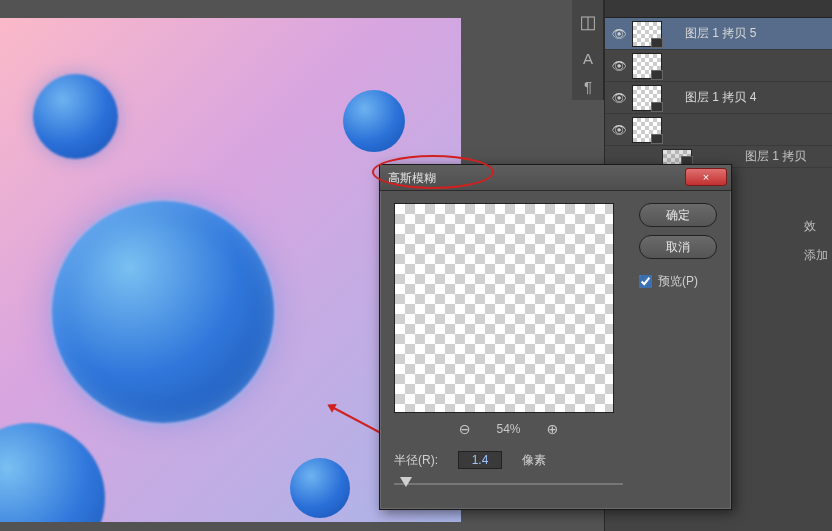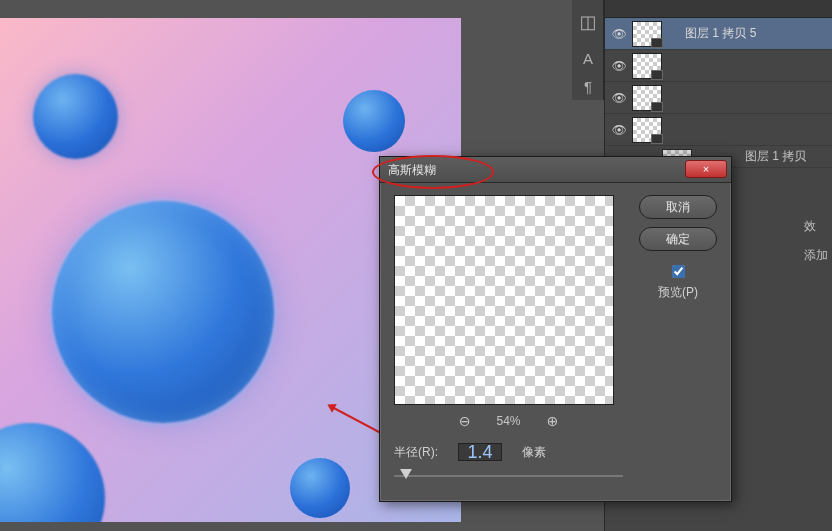--- a/index.html
+++ b/index.html
@@ -24,37 +24,37 @@
 .panel-top { height: 18px; background: #383838; border-bottom: 1px solid #222; }
 .layer-row { display: flex; align-items: center; height: 32px; padding: 0 4px; border-bottom: 1px solid #3a3a3a; cursor: pointer; }
 .layer-row.selected { background: #576b8a; }
 .vis-col { width: 20px; text-align: center; color: #d0d0d0; }
 .thumb { width: 30px; height: 26px; background: repeating-conic-gradient(#ccc 0 25%, #fff 0 50%) 0 0/8px 8px; margin: 0 3px; border: 1px solid #222; position: relative; }
 .thumb::after { content: ''; position: absolute; right: -2px; bottom: -2px; width: 10px; height: 8px; background: #333; border: 1px solid #666; }
 .layer-name { margin-left: 20px; color: #d8d8d8; flex: 1; white-space: nowrap; overflow: hidden; }
 
 .partial-row { opacity: 0.85; gap: 30px; }
 
-.dialog { position: absolute; left: 379px; top: 156px; width: 353px; background: #535353; border: 1px solid #1a1a1a; box-shadow: 3px 3px 12px rgba(0,0,0,0.5), inset 0 0 0 1px #6a6a6a; }
+.dialog { position: absolute; left: 379px; top: 164px; width: 353px; background: #535353; border: 1px solid #1a1a1a; box-shadow: 3px 3px 12px rgba(0,0,0,0.5), inset 0 0 0 1px #6a6a6a; }
 .dlg-title { height: 26px; line-height: 26px; padding: 0 8px; background: linear-gradient(#5e5e5e,#4e4e4e); color: #e0e0e0; border-bottom: 1px solid #2a2a2a; position: relative; }
 .dlg-close { position: absolute; right: 4px; top: 3px; width: 42px; height: 18px; background: linear-gradient(#e07070,#c23030); border: 1px solid #7a1a1a; border-radius: 3px; color: #fff; display: flex; align-items: center; justify-content: center; font-size: 11px; cursor: pointer; }
 .dlg-body { padding: 12px 14px 16px 14px; display: flex; gap: 16px; }
 .preview-col { flex: 1; }
 .preview-box { width: 220px; height: 210px; border: 1px solid #222; background: repeating-conic-gradient(#d0d0d0 0 25%, #fff 0 50%) 0 0/20px 20px; margin-bottom: 8px; }
 .zoom-row { display: flex; justify-content: center; align-items: center; gap: 26px; color: #c8c8c8; margin-bottom: 14px; }
 .zoom-btn { cursor: pointer; font-size: 14px; }
 .radius-row { display: flex; align-items: center; gap: 20px; margin-bottom: 6px; }
-.radius-input { width: 44px; height: 18px; background: #3a3a3a; border: 1px solid #222; color: #9ec5ff; text-align: center; font-size: 18px; }
+.radius-input { width: 44px; height: 18px; background: #3a3a3a; border: 1px solid #222; color: #9ec5ff; text-align: center; font-size: 12px; }
 .slider-wrap { position: relative; height: 18px; }
 .slider-track { position: absolute; left: 0; right: 0; top: 8px; height: 2px; background: #777; }
 .slider-thumb { position: absolute; left: 6px; top: 2px; width: 0; height: 0; border-left: 6px solid transparent; border-right: 6px solid transparent; border-top: 10px solid #d0d0d0; cursor: pointer; }
 
 .btn-col { width: 78px; display: flex; flex-direction: column; gap: 8px; }
 .dlg-btn { height: 24px; border: 1px solid #222; border-radius: 12px; background: linear-gradient(#6a6a6a,#555); color: #e8e8e8; display: flex; align-items: center; justify-content: center; cursor: pointer; }
-.preview-check { display: flex; align-items: center; gap: 6px; margin-top: 6px; flex-direction: column; }
+.preview-check { display: flex; align-items: center; gap: 6px; margin-top: 6px; }
 .preview-check input { accent-color: #3a6fb0; }
 
 .title-ellipse { position: absolute; left: 372px; top: 155px; width: 122px; height: 34px; border: 2px solid #d02020; border-radius: 50%; pointer-events: none; }
 
 .side-labels { position: absolute; right: 4px; top: 218px; display: flex; flex-direction: column; gap: 12px; color: #c0c0c0; font-size: 12px; }
 
 .grad-fill { margin-top: 56px; padding: 6px 8px; display: flex; align-items: center; gap: 8px; }
 .grad-thumb { width: 30px; height: 26px; background: linear-gradient(135deg,#4a88d8,#1a4fa0); border: 1px solid #222; }
 </style>
 </head>
@@ -83,20 +83,21 @@
     <div class="thumb"></div>
     <div class="layer-name">图层 1 拷贝 5</div>
   </div>
   <div class="layer-row">
     <div class="vis-col">👁</div>
     <div class="thumb"></div>
   </div>
   <div class="layer-row">
     <div class="vis-col">👁</div>
     <div class="thumb"></div>
+    <div class="layer-name">图层 1 拷贝 4</div>
   </div>
   <div class="layer-row">
     <div class="vis-col">👁</div>
     <div class="thumb"></div>
   </div>
   <div class="layer-row partial-row" style="height:22px">
     <div class="vis-col"></div>
     <div class="thumb" style="height:16px"></div>
     <div class="layer-name">图层 1 拷贝</div>
   </div>
@@ -131,22 +132,22 @@
         <span>半径(R):</span>
         <input class="radius-input" value="1.4" style="">
         <span>像素</span>
       </div>
       <div class="slider-wrap">
         <div class="slider-track"></div>
         <div class="slider-thumb"></div>
       </div>
     </div>
     <div class="btn-col">
+      <div class="dlg-btn">确定</div>
       <div class="dlg-btn">取消</div>
-      <div class="dlg-btn">确定</div>
       <label class="preview-check">
         <input type="checkbox" checked="" style="">
         <span>预览(P)</span>
       </label>
     </div>
   </div>
 </div>
 
 <div class="title-ellipse"></div>
 

